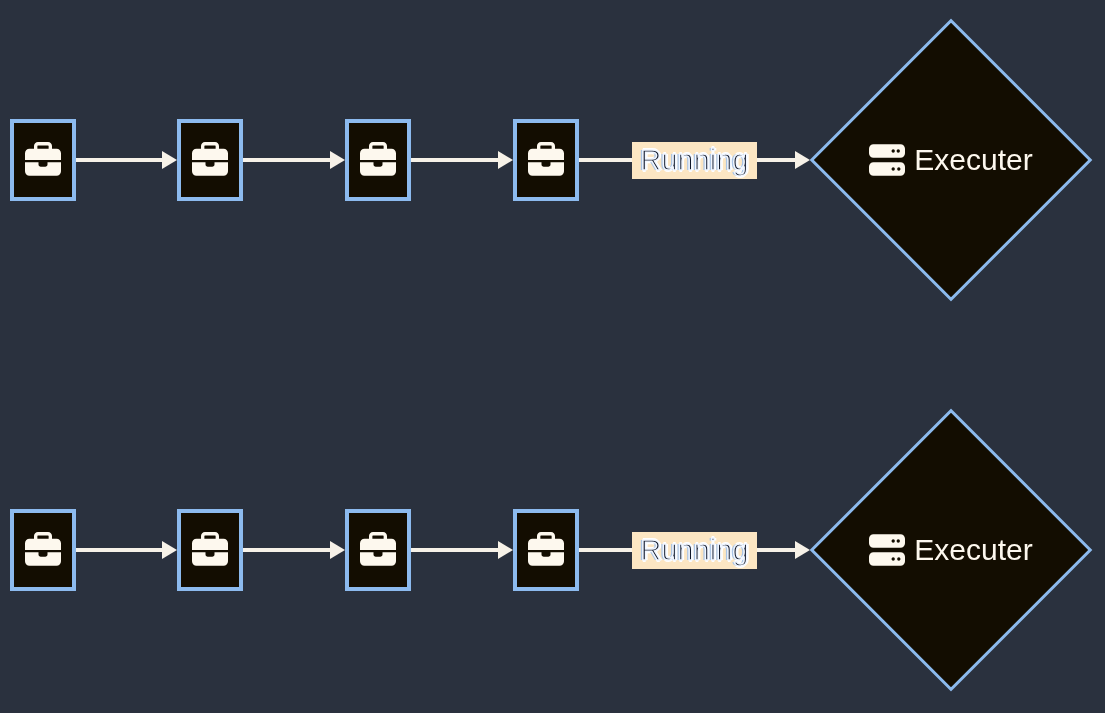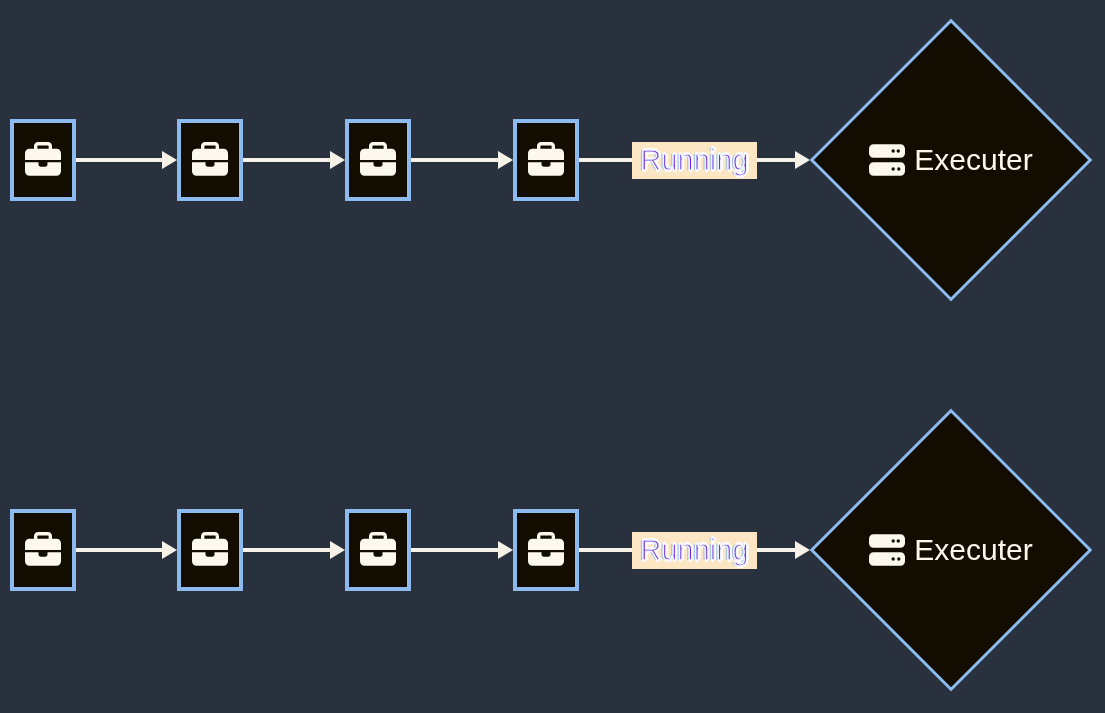--- a/index.html
+++ b/index.html
@@ -68,21 +68,21 @@
   .a4 { left: 579px; width: 216px; }
 
   
   .edge-label {
     position: absolute;
     left: 632px;
     top: 142px;
     width: 125px;
     height: 37px;
     background: #fce6c3;
-    color: #6d28d9;
+    color: #0f172a;
     font-size: 29px;
     line-height: 36px;
     text-align: center;
     -webkit-text-stroke: 1.5px #f2f7ff;
     text-shadow: -2px 0 0 #a9c4e6, 2px 0 0 #ffffff, 0 -2px 0 #ffffff, 0 2px 0 #ffffff;
     white-space: nowrap;
   }
 
   
   .decision {

